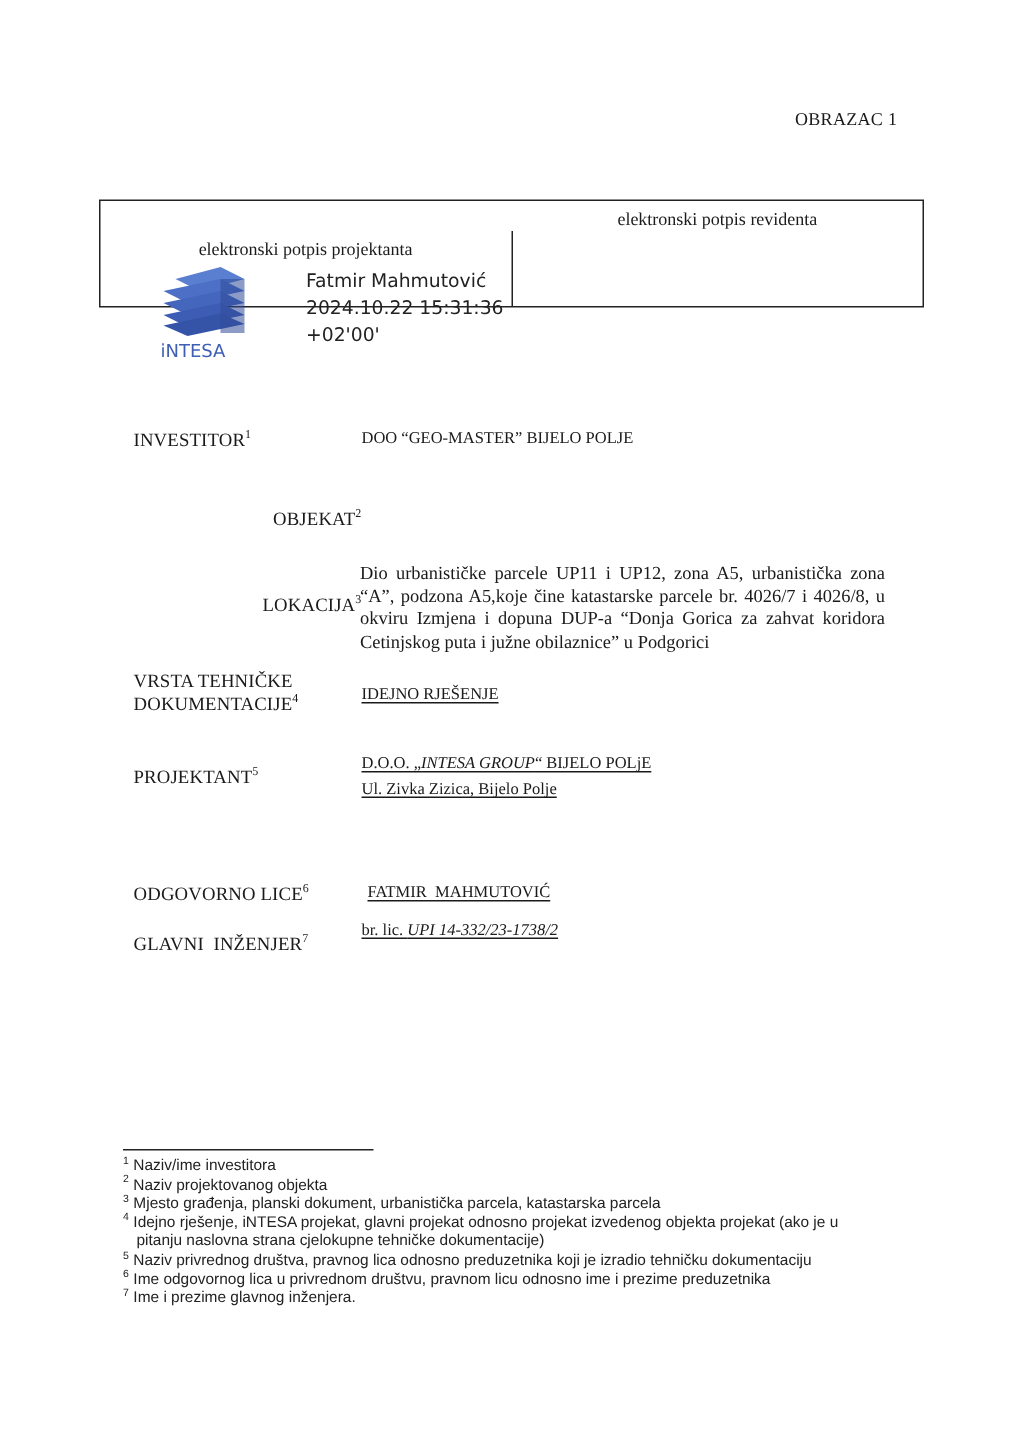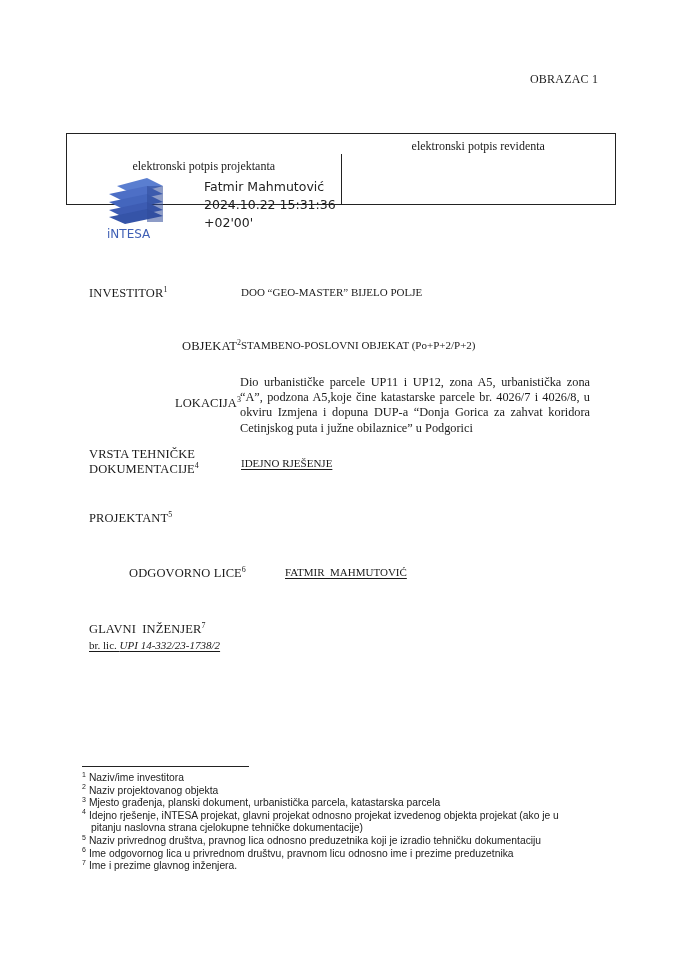--- a/index.html
+++ b/index.html
@@ -50,46 +50,49 @@
   </div>
 </div>
 
 <div class="row" style="top:284px;">
   <div class="label" style="padding-top:2px;"><span>INVESTITOR</span><sup>1</sup></div>
   <div class="value">DOO “GEO-MASTER” BIJELO POLJE</div>
 </div>
 
 <div class="row" style="top:337px;">
   <div class="label" style="padding-top:2px;text-align:right;"><span>OBJEKAT</span><sup>2</sup></div>
-  <div class="value">STAMBENO-POSLOVNI OBJEKAT (Po+P+2/P+2)</div>
 </div>
 
 <div class="row" style="top:396px;text-align:right;">
   <div class="label"><span>LOKACIJA</span><sup>3</sup></div>
 </div>
 <div class="lok">Dio urbanističke parcele UP11 i UP12, zona A5, urbanistička zona “A”, podzona A5,koje čine katastarske parcele br. 4026/7 i 4026/8, u okviru Izmjena i dopuna DUP-a “Donja Gorica za zahvat koridora Cetinjskog puta i južne obilaznice” u Podgorici</div>
 
 <div class="row" style="top:447px;">
   <div class="label">
     <div>VRSTA TEHNIČKE</div>
     <div><span>DOKUMENTACIJE</span><sup>4</sup></div>
   </div>
   <div class="value u" style="padding-top:8px;">IDEJNO RJEŠENJE</div>
 </div>
 
 <div class="row" style="top:501px;">
   <div class="label" style="padding-top:10px;"><span>PROJEKTANT</span><sup>5</sup></div>
+  <div class="value">
+    <div class="u"><span>D.O.O. „</span><i>INTESA GROUP</i><span>“ BIJELO POLjE</span></div>
+    <div class="u">Ul. Zivka Zizica, Bijelo Polje</div>
+  </div>
 </div>
 
-<div class="row" style="top:564px;margin-left:40px;">
+<div class="row" style="top:587px;">
   <div class="label" style="padding-top:2px;"><span>ODGOVORNO LICE</span><sup>6</sup></div>
   <div class="value u" style="padding-left:4px;white-space:pre;">FATMIR  MAHMUTOVIĆ</div>
 </div>
 
-<div class="row" style="top:612px;flex-direction:column;">
+<div class="row" style="top:612px;">
   <div class="label" style="padding-top:10px;white-space:pre;"><span>GLAVNI  INŽENJER</span><sup>7</sup></div>
   <div class="value">
     <div class="u"><span>br. lic. </span><i>UPI 14-332/23-1738/2</i></div>
   </div>
 </div>
 
 <div class="fnline"></div>
 <div class="footnotes">
   <div><sup>1</sup><span>Naziv/ime investitora</span></div>
   <div><sup>2</sup><span>Naziv projektovanog objekta</span></div>

